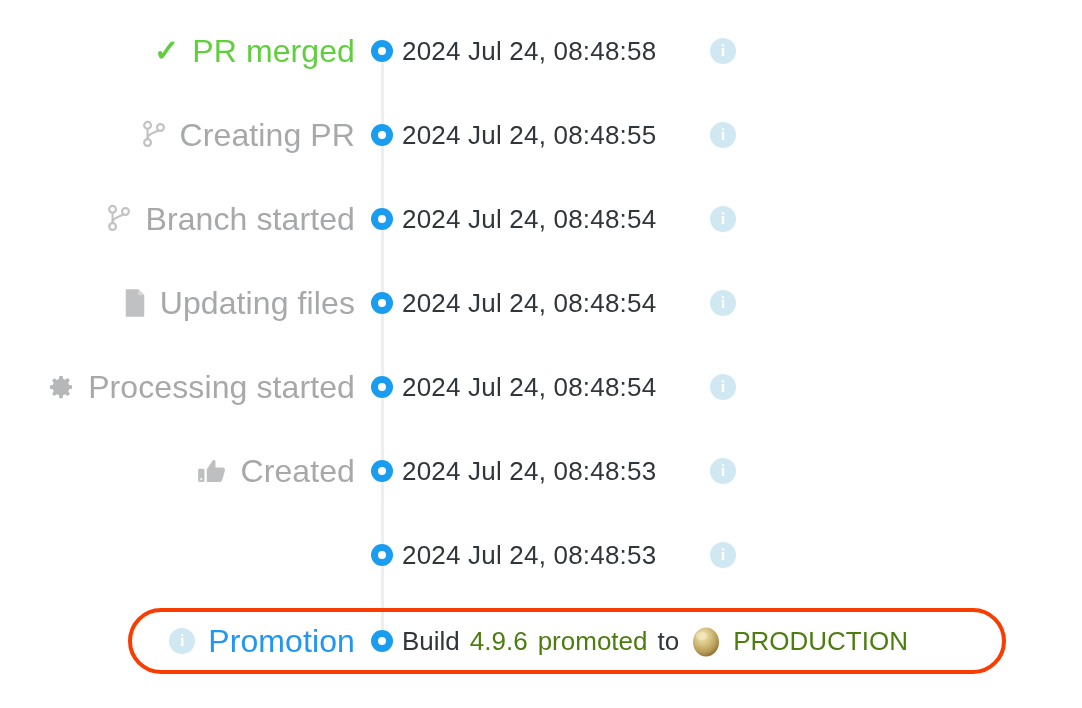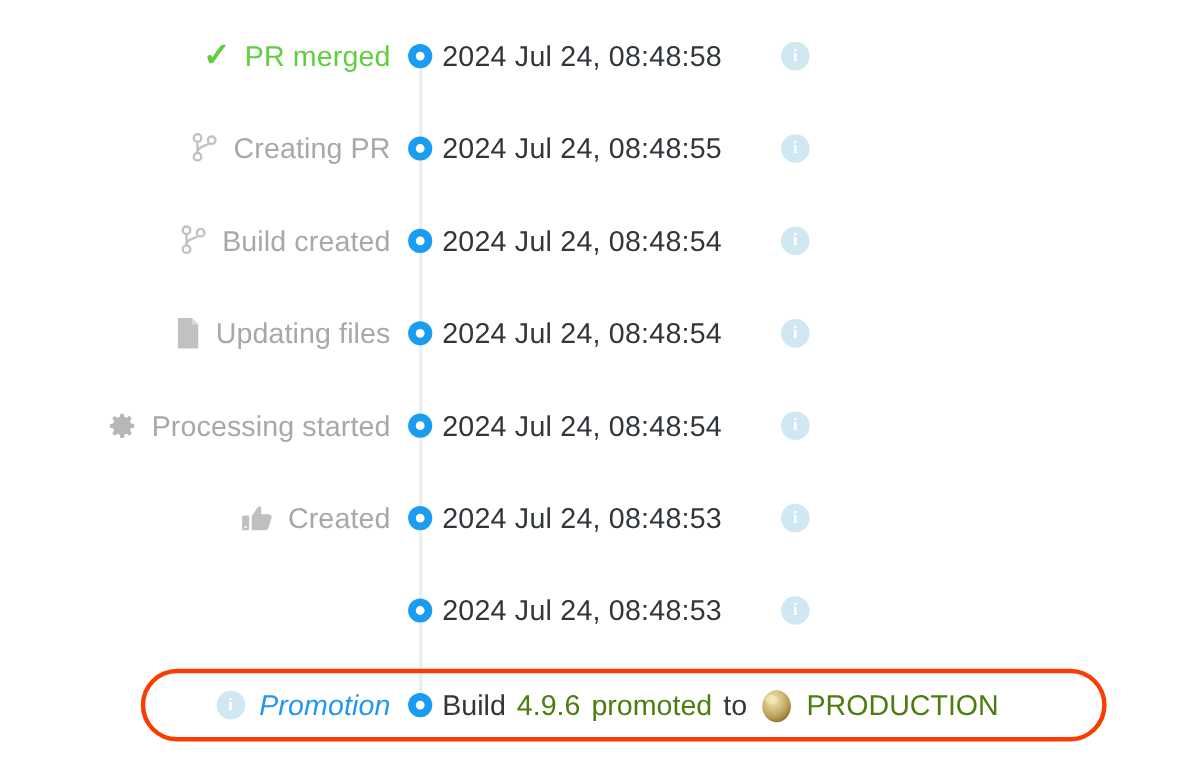--- a/index.html
+++ b/index.html
@@ -47,26 +47,26 @@
   .label-cell {
     position: absolute;
     right: 727px;           
     display: flex;
     align-items: center;
     justify-content: flex-end;
     white-space: nowrap;
     gap: 13px;
   }
   .label-text {
-    font-size: 26px;
+    font-size: 32px;
     color: #a6a8aa;
     letter-spacing: 0.1px;
   }
   .label-text.green { color: #5fcf3c; }
-  .label-text.blue  { color: #2196f3; font-style: italic; }
+  .label-text.blue  { color: #2196f3; }
 
   .icon {
     display: inline-block;
     line-height: 0;
     flex: 0 0 auto;
   }
 
   
   .marker {
     position: absolute;
@@ -215,21 +215,21 @@
     <div class="label-cell">
       <span class="icon">
         <svg width="26" height="30" viewBox="0 0 24 28" fill="#c0c2c4">
           <circle cx="6" cy="5" r="3.2" fill="none" stroke="#c0c2c4" stroke-width="2"></circle>
           <circle cx="6" cy="21" r="3.2" fill="none" stroke="#c0c2c4" stroke-width="2"></circle>
           <circle cx="18" cy="7" r="3.2" fill="none" stroke="#c0c2c4" stroke-width="2"></circle>
           <path d="M6 8.5 L6 17.5" stroke="#c0c2c4" stroke-width="2" fill="none"></path>
           <path d="M6 17 C6 12, 14 12, 16.5 9.2" stroke="#c0c2c4" stroke-width="2" fill="none"></path>
         </svg>
       </span>
-      <span class="label-text">Build created</span>
+      <span class="label-text">Branch started</span>
     </div>
     <div class="marker"></div>
     <div class="right-cell">
       <span class="timestamp">2024 Jul 24, 08:48:54</span>
     </div>
     <div class="info-badge info-right">
       <span>i</span>
     </div>
   </div>
 

